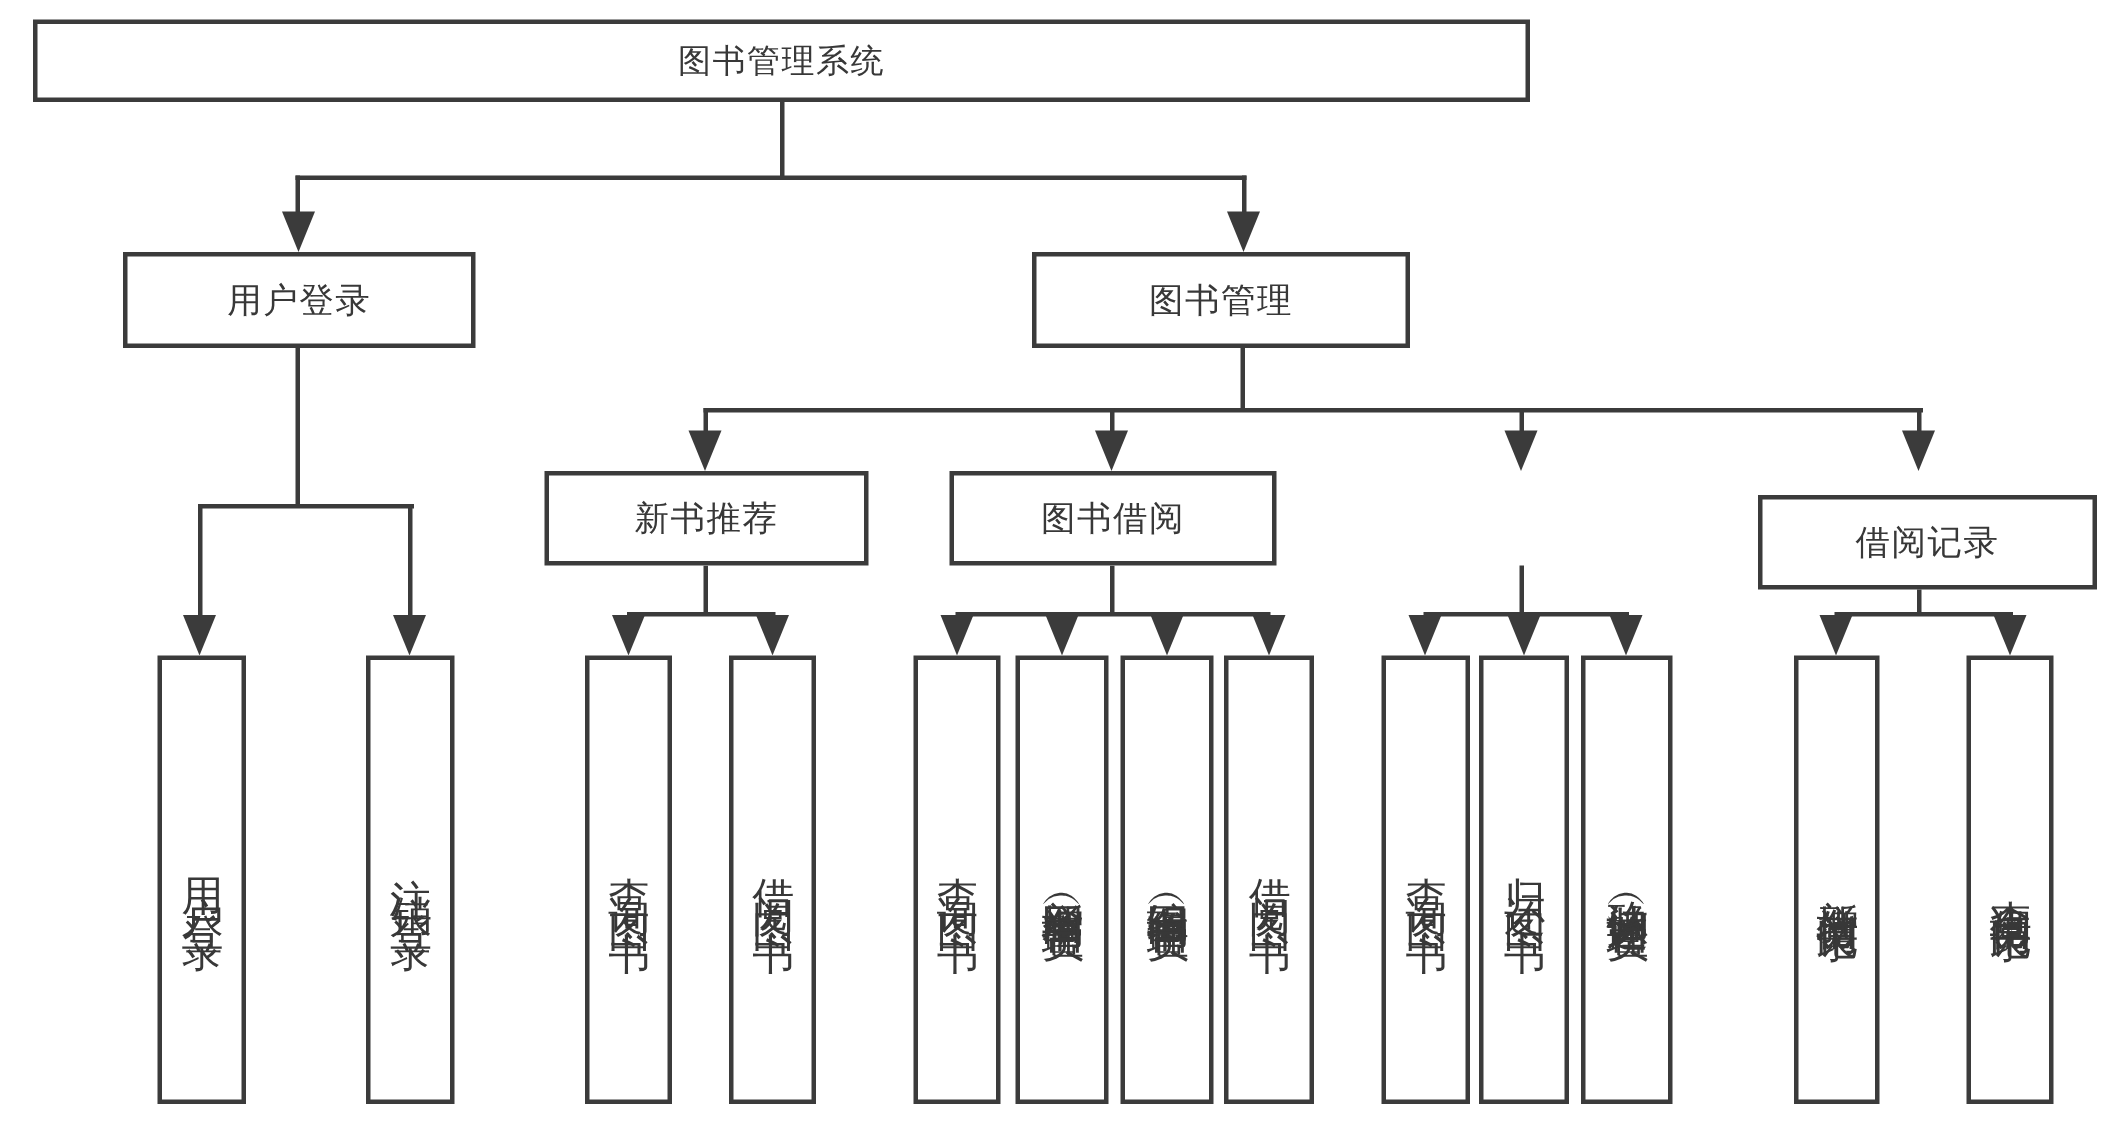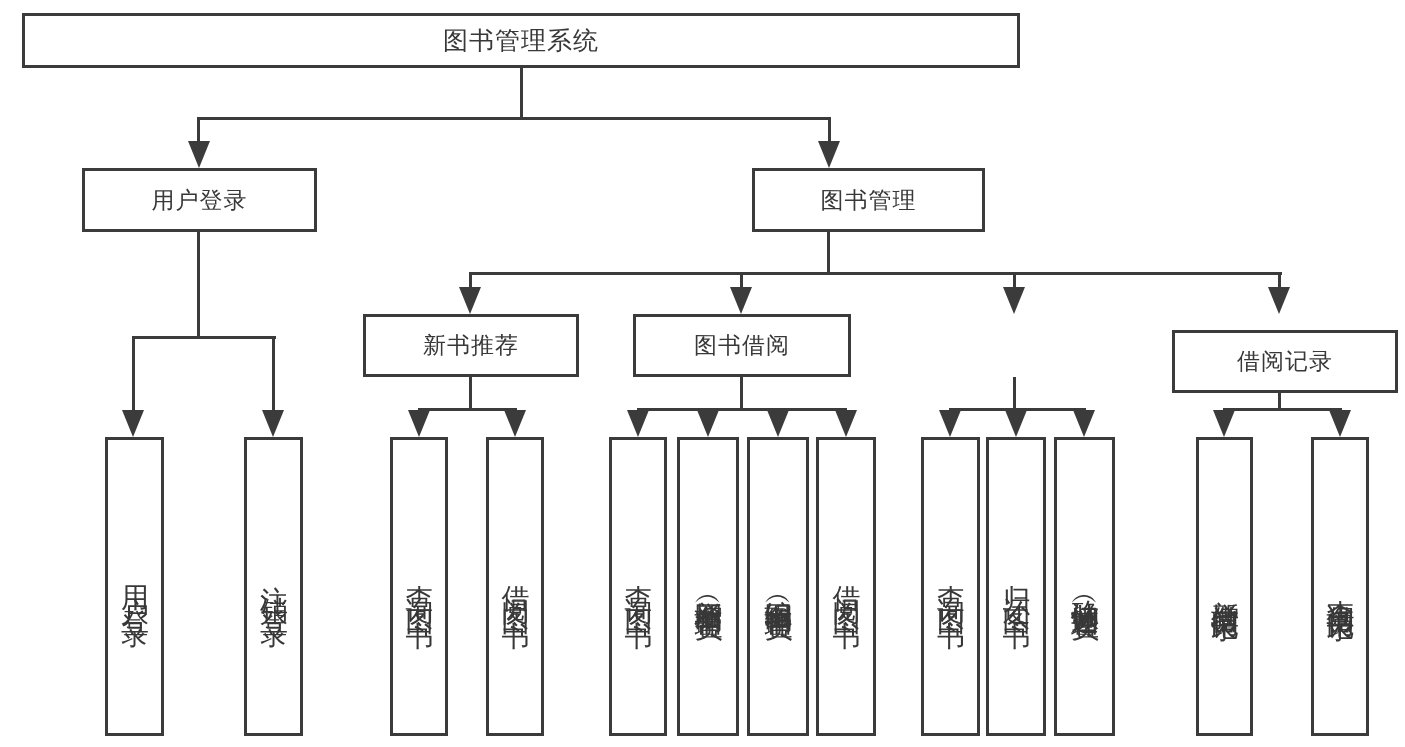--- a/index.html
+++ b/index.html
@@ -19,21 +19,21 @@
   .node{
     position:absolute;
     box-sizing:border-box;
     border:3px solid var(--line);
     background:#fff;
     display:flex;align-items:center;justify-content:center;
     font-size:23px;color:var(--text);
     letter-spacing:1px;
     white-space:nowrap;
   }
-  .node.root{font-size:25px;}
+  .node.root{font-size:22px;}
   
   .leaf{
     position:absolute;
     box-sizing:border-box;
     border:3px solid var(--line);
     background:#fff;
     display:flex;align-items:center;justify-content:center;
     color:var(--text);
   }
   .leaf span{
@@ -111,21 +111,21 @@
   <div class="arw" style="left:1073px;top:410px"></div>
 
   <div class="ln" style="left:1278px;top:377px;width:3px;height:33px"></div>
   <div class="ln" style="left:1223px;top:408px;width:119px;height:3px"></div>
   <div class="arw" style="left:1213px;top:410px"></div>
   <div class="arw" style="left:1329px;top:410px"></div>
 
   <div class="node root" style="left:22px;top:13px;width:998px;height:55px">图书管理系统</div>
 
   <div class="node" style="left:82px;top:168px;width:235px;height:64px">用户登录</div>
-  <div class="node" style="left:752px;top:168px;width:233px;height:64px">图书管理</div>
+  <div class="node" style="left:688px;top:168px;width:252px;height:64px">图书管理</div>
 
   <div class="node" style="left:633px;top:314px;width:218px;height:63px">图书借阅</div>
   <div class="node" style="left:363px;top:314px;width:216px;height:63px">新书推荐</div>
   <div class="node" style="left:1172px;top:330px;width:226px;height:63px">借阅记录</div>
 
   <div class="leaf ls-4" style="left:105px;top:437px;width:59px;height:299px">
       <span>用户登录</span>
     </div>
   <div class="leaf ls-4" style="left:244px;top:437px;width:59px;height:299px">
       <span>注销登录</span>

